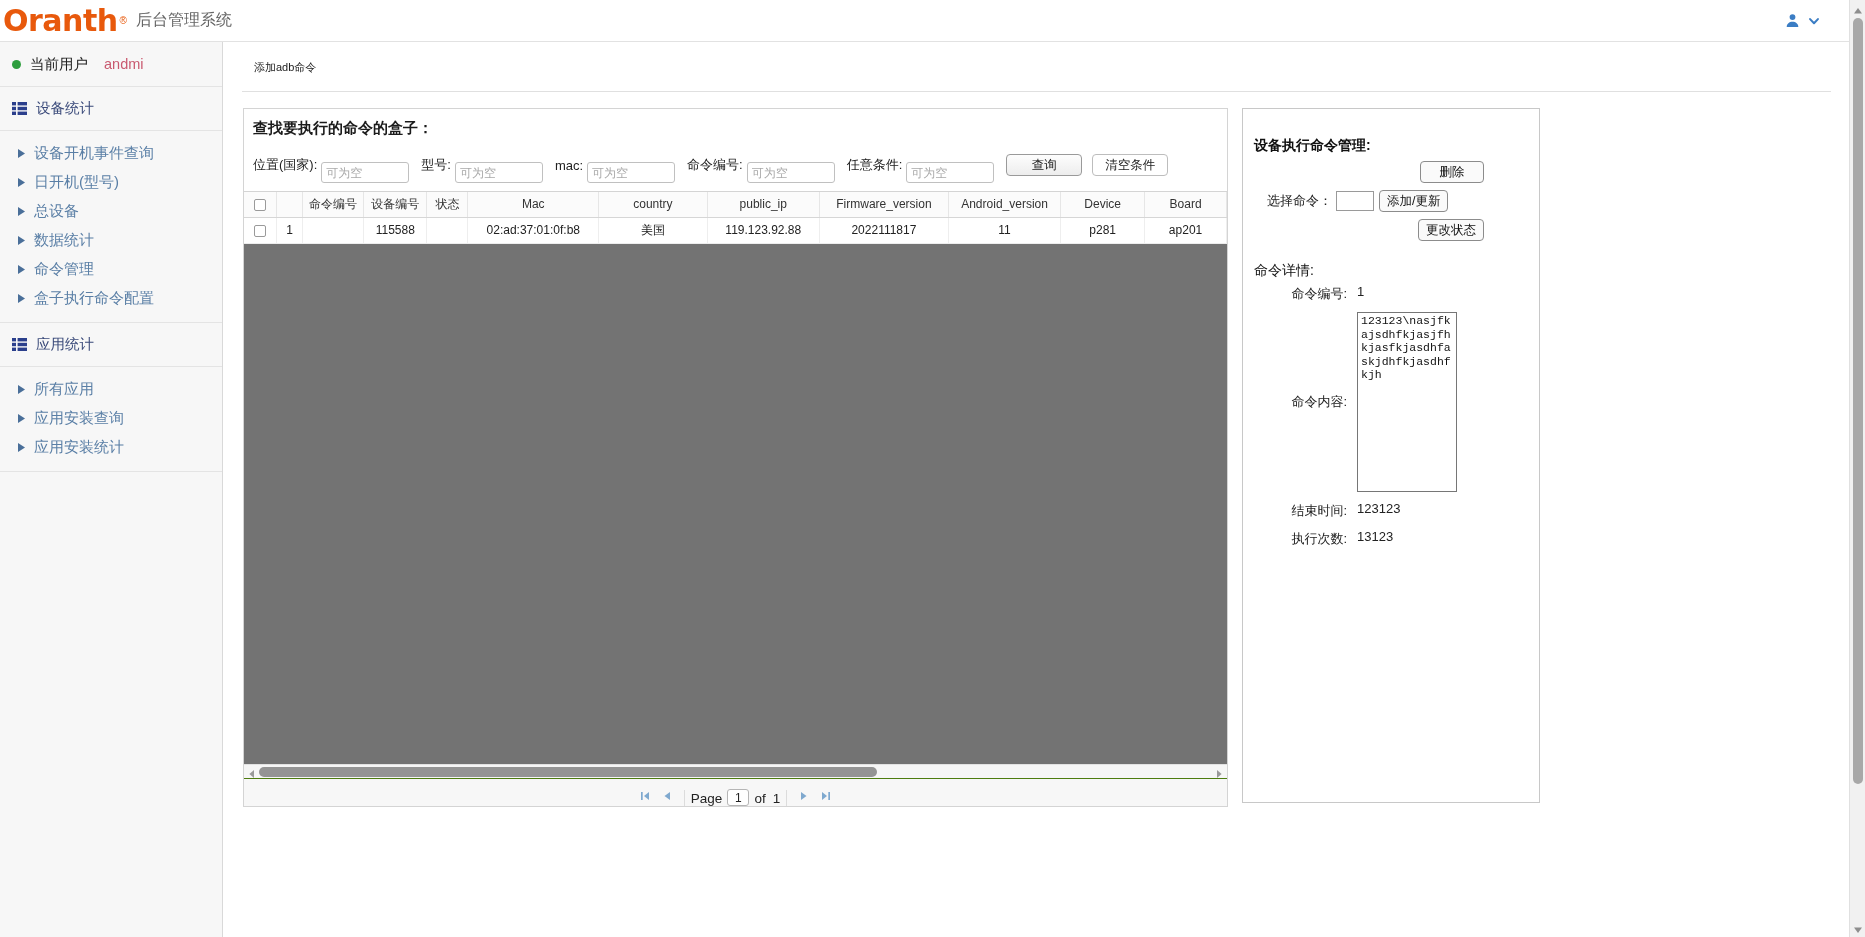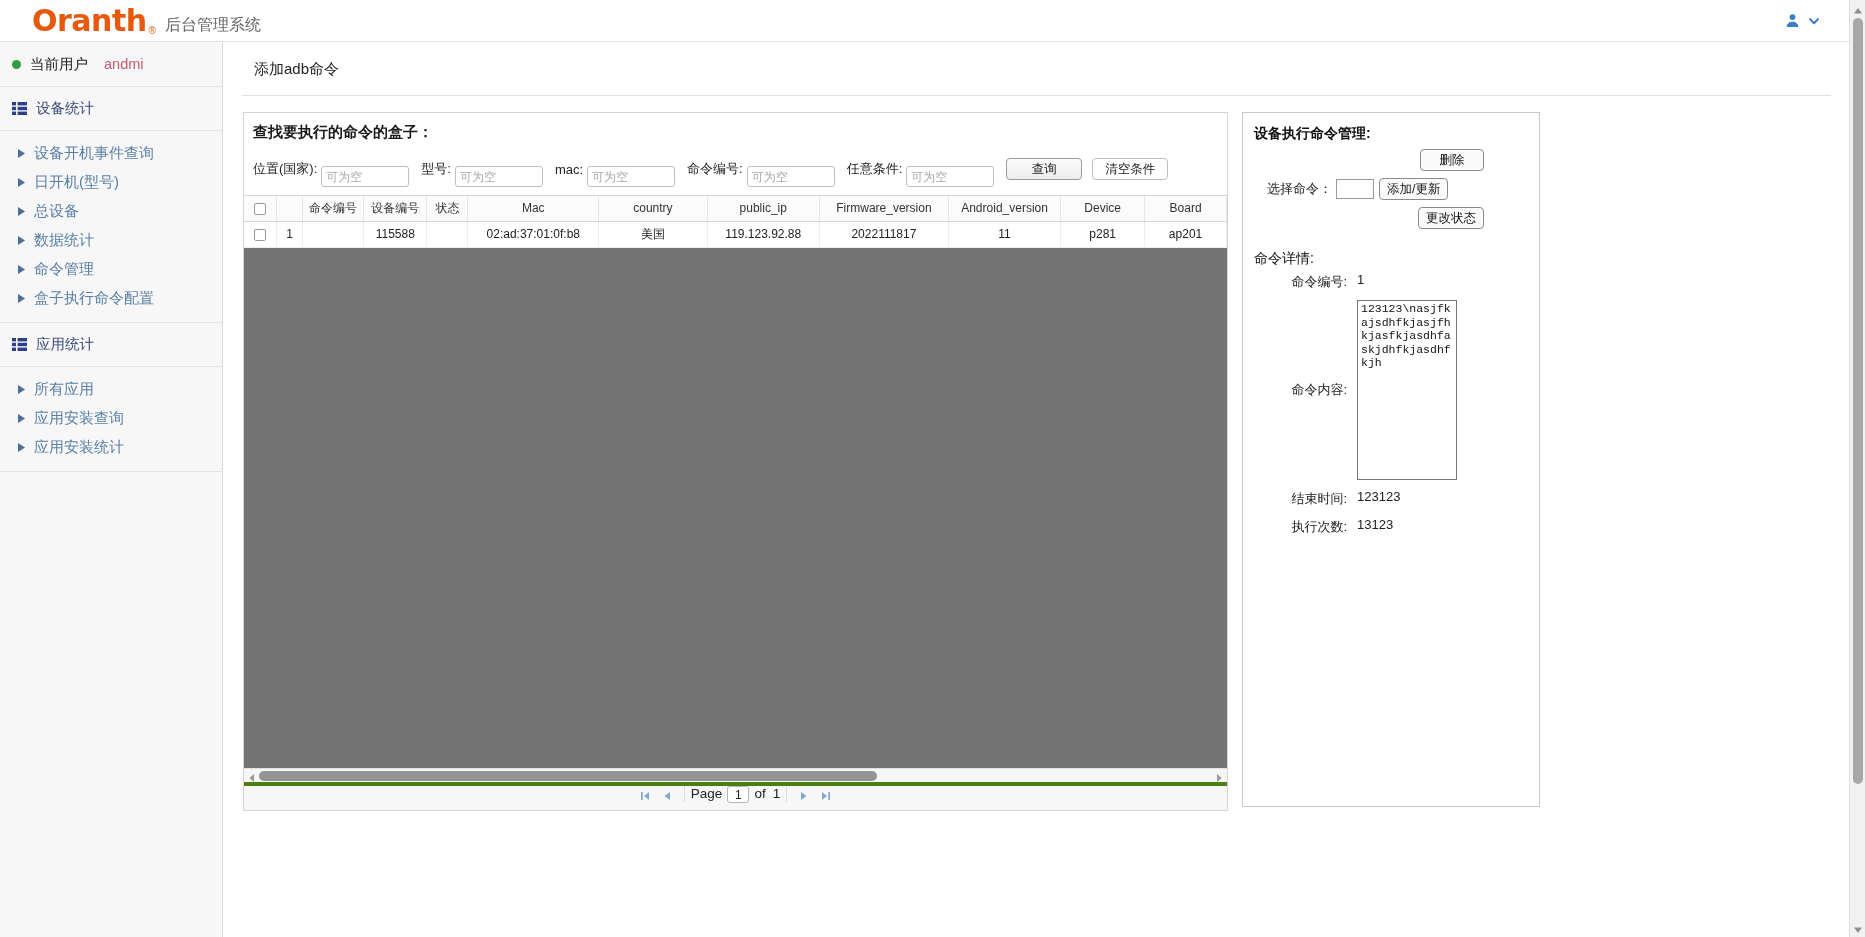--- a/index.html
+++ b/index.html
@@ -15,21 +15,21 @@
   }
   #app { position: relative; width: 1865px; height: 937px; }
 
   
   .topbar {
     position: absolute; left: 0; top: 0; width: 1849px; height: 42px;
     background: #ffffff;
     border-bottom: 1px solid #e2e2e2;
     display: flex; align-items: center;
   }
-  .brand-wrap { display: flex; align-items: flex-end; padding-left: 32px; }
+  .brand-wrap { display: flex; align-items: center; padding-left: 3px; }
   .brand-logo {
     font-family: "DejaVu Sans", sans-serif;
     font-size: 30px; font-weight: bold; letter-spacing: -0.5px;
     color: #e8590c; line-height: 1;
   }
   .brand-reg { font-size: 10px; color: #e8590c; margin-left: 2px; vertical-align: super; }
   .brand-sub { font-size: 16px; color: #666; margin-left: 9px; }
   .topbar-right {
     margin-left: auto; display: flex; align-items: center; gap: 7px; padding-right: 28px;
   }
@@ -62,21 +62,21 @@
   .menu-list { padding: 8px 0 9px 0; border-bottom: 1px solid #e4e4e4; }
   .menu-item {
     height: 29px; display: flex; align-items: center; padding-left: 18px;
     cursor: default;
   }
   .menu-arrow { margin-right: 9px; display: block; }
   .menu-label { font-size: 15px; color: #5a7fa6; }
 
   
   .content { position: absolute; left: 224px; top: 42px; width: 1625px; height: 895px; background: #fff; }
-  .page-title { padding: 18px 0 0 30px; font-size: 15px; color: #222; }
+  .page-title { padding: 18px 0 0 30px; font-size: 11px; color: #222; }
   .title-rule { margin: 16px 18px 0 18px; border-bottom: 1px solid #e0e0e0; }
 
   .main-row { display: flex; align-items: flex-start; margin: 16px 0 0 19px; }
 
   
   .left-panel {
     width: 985px;
     border: 1px solid #d4d4d4;
     background: #fff;
   }
@@ -131,38 +131,38 @@
     position: relative; width: 983px;
   }
   .hscroll-thumb {
     position: absolute; left: 15px; top: 2px; height: 10px; width: 618px;
     background: #949494; border-radius: 5px;
   }
   .hs-arrow { position: absolute; top: 2px; width: 10px; height: 10px; }
   .hs-arrow.left { left: 3px; } .hs-arrow.right { right: 3px; }
 
   .pager {
-    height: 28px; background: #f7f7f7; border-top: 4px solid #4d7c0f;
-    display: flex; align-items: flex-start; justify-content: center; gap: 0;
+    height: 28px; background: #f7f7f7; border-top: 1px solid #4d7c0f;
+    display: flex; align-items: flex-end; justify-content: center; gap: 0;
   }
   .pg-btn { width: 22px; height: 20px; display: flex; align-items: center; justify-content: center; cursor: pointer; }
   .pg-sep { width: 1px; height: 16px; background: #dcdcdc; margin: 0 6px; }
   .pg-text { font-size: 13.5px; color: #222; }
   .pg-input {
     width: 22px; height: 17px; margin: 0 5px;
     border: 1px solid #b5b5b5; border-radius: 3px;
     text-align: center; font-size: 12px; color: #222; outline: none;
     font-family: "Liberation Sans", sans-serif;
   }
 
   
   .right-panel {
     width: 298px; margin-left: 14px;
     border: 1px solid #c8c8c8; background: #fff;
-    min-height: 695px; padding: 0 0 12px 0;
+    min-height: 695px; padding: 16px 0 12px 0;
   }
   .rp-heading { font-size: 14px; font-weight: bold; color: #111; padding: 12px 0 0 11px; }
   .cmd-mgmt { padding: 6px 0 4px 0; }
   .mgmt-row { display: flex; align-items: center; justify-content: flex-end; padding-right: 55px; margin-bottom: 7px; }
   .mgmt-row.mid { justify-content: flex-start; padding-left: 24px; padding-right: 0; }
   .mgmt-label { font-size: 13px; color: #222; }
   .sel-input {
     width: 38px; height: 20px; margin-left: 4px; margin-right: 5px;
     border: 1px solid #9a9a9a; background: #fff; font-size: 12px;
     padding: 0 3px; outline: none; font-family: "Liberation Sans", sans-serif;

